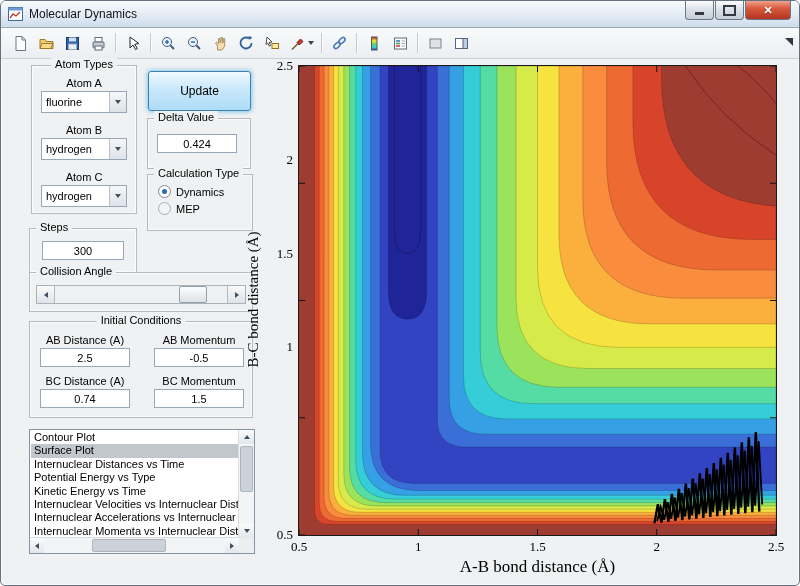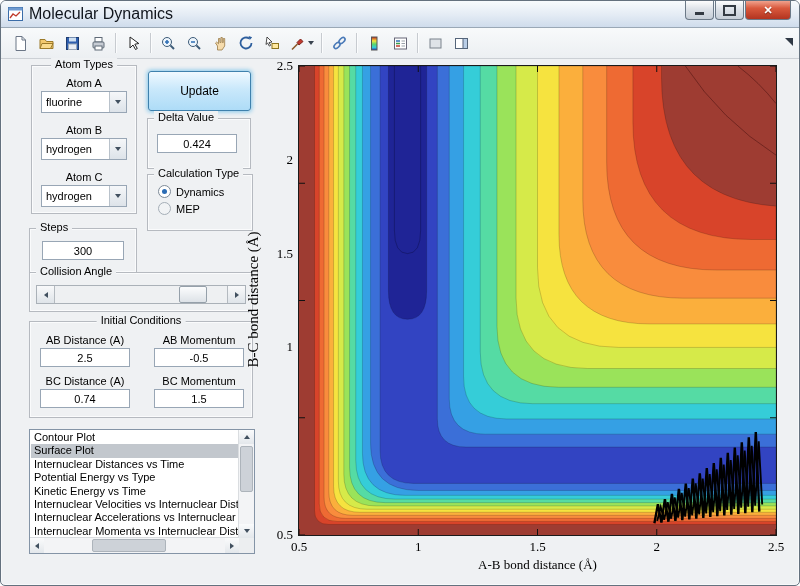--- a/index.html
+++ b/index.html
@@ -3,21 +3,21 @@
 <meta charset="utf-8">
 <style>
   html,body{margin:0;padding:0;}
   body{width:800px;height:586px;position:relative;overflow:hidden;background:#ffffff;
        font-family:"Liberation Sans", sans-serif;font-size:11px;color:#000;}
   .window{position:absolute;inset:0;border:1px solid #64717e;border-radius:6px 6px 5px 5px;
           background:#eff1f3;overflow:hidden;box-shadow:inset 0 0 0 1px rgba(255,255,255,.55);}
   
   .titlebar{height:26px;background:linear-gradient(#f8fbfd,#e3ebf4 55%,#cfdcec);
             border-bottom:1px solid #9aa8b6;display:flex;align-items:center;padding-left:7px;position:relative;}
-  .titlebar .title{font-size:16px;color:#10151c;margin-left:6px;}
+  .titlebar .title{font-size:12px;color:#10151c;margin-left:6px;}
   .winbtns{position:absolute;top:0;right:8px;display:flex;}
   .wbtn{height:18px;border:1px solid #6b7987;border-top:none;border-radius:0 0 4px 4px;
         display:flex;align-items:center;justify-content:center;margin-left:1px;}
   .wbtn.min,.wbtn.max{width:27px;background:linear-gradient(#fdfdfd,#dde2e8 45%,#c6ced7);}
   .wbtn.close{width:44px;background:linear-gradient(#f0a28d,#d9593d 40%,#b33420);}
   .glyph-min{width:9px;height:3px;background:#333a42;margin-top:6px;}
   .glyph-max{width:9px;height:7px;border:2px solid #333a42;background:transparent;}
   .glyph-close{color:#fff;font-size:11px;font-weight:bold;line-height:16px;text-shadow:0 1px 1px rgba(0,0,0,.4);}
   
   .toolbar{height:30px;background:linear-gradient(#f8fafb,#eceff2);border-bottom:1px solid #ccd0d5;
@@ -93,21 +93,21 @@
             background:#9e3c32;}
   .plot-box svg{display:block;width:100%;height:100%;}
   .yticks{position:absolute;left:262px;top:65px;width:30px;height:469px;display:flex;
           flex-direction:column;justify-content:space-between;align-items:flex-end;}
   .yticks span{height:0;width:100%;display:flex;align-items:center;justify-content:flex-end;
                font-family:"Liberation Serif",serif;font-size:13px;}
   .xticks{position:absolute;left:298px;top:538px;width:477px;display:flex;justify-content:space-between;}
   .xticks span{width:0;display:inline-flex;justify-content:center;white-space:nowrap;
                font-family:"Liberation Serif",serif;font-size:13px;}
   .xlabel{position:absolute;left:297px;top:556px;width:479px;text-align:center;
-          font-family:"Liberation Serif",serif;font-size:13px;}
+          font-family:"Liberation Serif",serif;font-size:17px;}
   .ylabelcol{position:absolute;left:244px;top:64px;width:16px;height:469px;display:flex;
              align-items:center;justify-content:center;}
   .ylabelcol span{display:block;transform:rotate(-90deg);white-space:nowrap;
                   font-family:"Liberation Serif",serif;font-size:15px;}
 </style>
 </head>
 <body>
 
 <div class="window">
 

